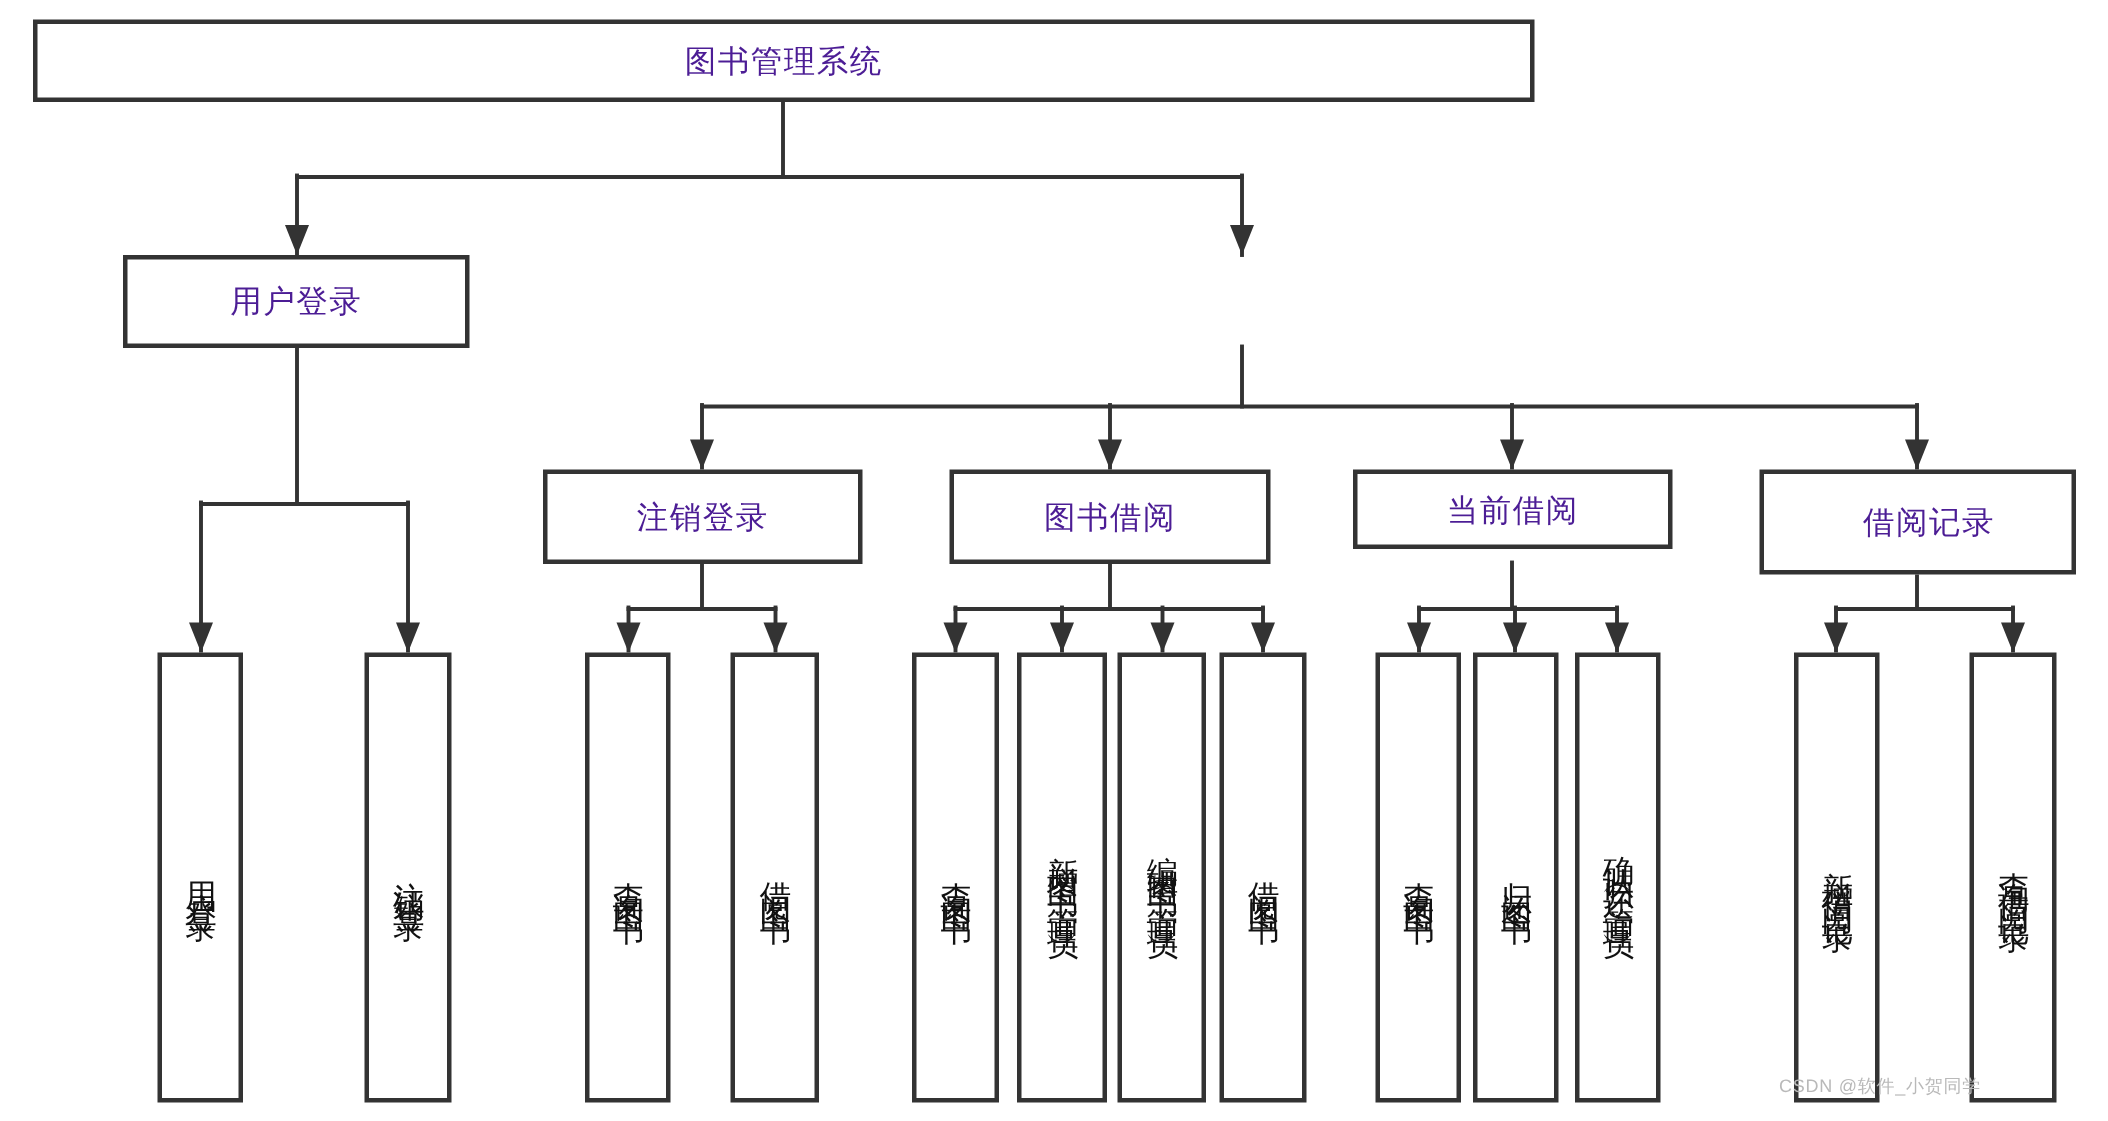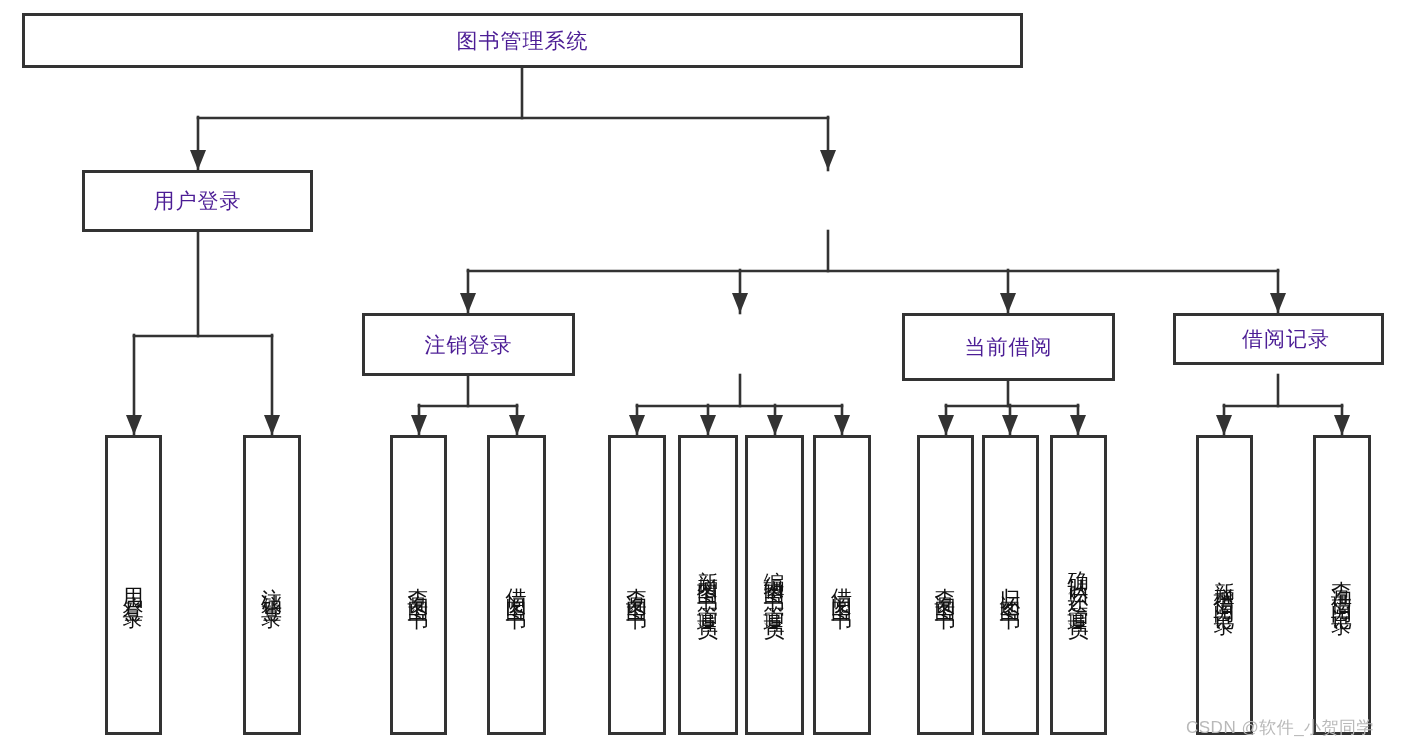--- a/index.html
+++ b/index.html
@@ -43,21 +43,21 @@
     writing-mode: vertical-rl;
     font-size: 21px;
     letter-spacing: 7px;
     line-height: 1;
     color: #111111;
   }
   .watermark {
     position: absolute;
     left: 1186px;
     top: 716px;
-    font-size: 17px;
+    font-size: 12px;
     color: #b9b9b9;
     letter-spacing: 0.5px;
     white-space: nowrap;
   }
 </style>
 </head>
 <body>
 
 <div class="stage">
 
@@ -130,24 +130,27 @@
     <span>图书管理系统</span>
   </div>
 
   <div class="hbox" style="left:82px; top:170px; width:231px; height:62px;">
     <span>用户登录</span>
   </div>
 
   <div class="hbox" style="left:362px; top:313px; width:213px; height:63px;">
     <span>注销登录</span>
   </div>
-  <div class="hbox" style="left:902px; top:313px; width:213px; height:68px;">
+  <div class="hbox" style="left:633px; top:313px; width:214px; height:63px;">
+    <span>图书借阅</span>
+  </div>
+  <div class="hbox" style="left:902px; top:313px; width:213px; height:53px;">
     <span>当前借阅</span>
   </div>
-  <div class="hbox" style="left:1173px; top:313px; width:211px; height:52px;padding-left:15px;">
+  <div class="hbox" style="left:1173px; top:313px; width:211px; height:70px;padding-left:15px;">
     <span>借阅记录</span>
   </div>
 
   <div class="vbox" style="left:105px; top:435px; width:57px; height:300px;">
     <span>用户登录</span>
   </div>
   <div class="vbox" style="left:243px; top:435px; width:58px; height:300px;">
     <span>注销登录</span>
   </div>
 

